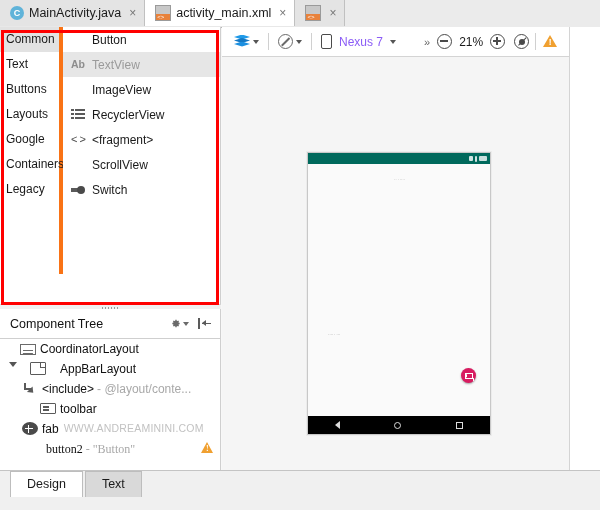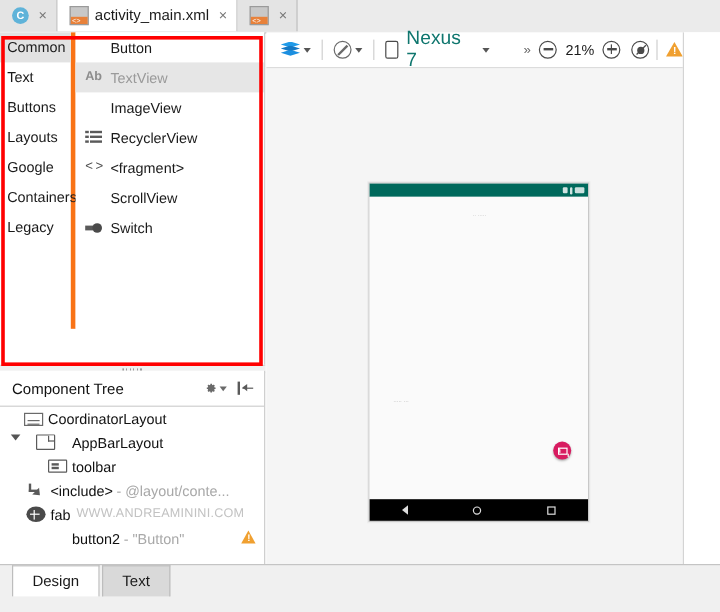--- a/index.html
+++ b/index.html
@@ -135,21 +135,21 @@
     transform:rotate(45deg);}
   .ic-fab{width:13px;height:13px;border-radius:50%;background:#4a4a4a;position:relative;}
   .ic-fab:before{content:"";position:absolute;left:5.6px;top:2.5px;width:1.8px;height:8px;background:#fff;}
   .ic-fab:after{content:"";position:absolute;left:2.5px;top:5.6px;width:8px;height:1.8px;background:#fff;}
   .ic-button2{width:14px;height:9px;background:#5a5a5a;border-radius:2px;margin-top:3px;}
 
   
   .designwrap{position:absolute;left:222px;top:27px;right:0;height:444px;background:#fff;}
   .dtoolbar{height:29px;display:flex;align-items:center;border-bottom:1px solid #d4d4d4;
     background:#fff;padding-left:6px;gap:0;}
-  .tbitem{display:flex;align-items:center;height:29px;padding:0 6px;gap:3px;font-size:16px;color:#0f766e;}
+  .tbitem{display:flex;align-items:center;height:29px;padding:0 6px;gap:3px;font-size:12px;color:#8b5cf6;}
   .tbsep{width:1px;height:17px;background:#d0d0d0;margin:0 3px;}
   .layers{width:16px;height:14px;position:relative;}
   .layers i{position:absolute;left:0;width:16px;height:5px;background:#1b8fe0;
     transform:skewX(0deg);clip-path:polygon(50% 0,100% 50%,50% 100%,0 50%);}
   .layers i:nth-child(1){top:0;background:#1f9ae8;}
   .layers i:nth-child(2){top:3.5px;background:#1478c4;}
   .layers i:nth-child(3){top:7px;background:#1b8fe0;}
   .shapeic{width:15px;height:15px;border:1.6px solid #6a6a6a;border-radius:50%;position:relative;box-sizing:border-box;}
   .shapeic:after{content:"";position:absolute;left:1px;top:5.5px;width:11px;height:1.6px;background:#6a6a6a;
     transform:rotate(-45deg);}
@@ -212,20 +212,21 @@
     border:3px solid #ff0000;box-sizing:border-box;pointer-events:none;}
 </style>
 </head>
 <body>
 
 <div class="app">
 
   <div class="tabbar">
     <div class="etab">
       <span class="ticon ic-java">C</span>
+      <span>MainActivity.java</span>
       <span class="close">×</span>
     </div>
     <div class="etab active">
       <span class="ticon ic-xml"></span>
       <span>activity_main.xml</span>
       <span class="close">×</span>
     </div>
     <div class="etab">
       <span class="ticon ic-xml"></span>
       <span class="close">×</span>
@@ -313,40 +314,40 @@
         </div>
 
         <div class="trow" style="padding-left:6px;gap:10px;">
           <span class="twist">
               <i class="chev"></i>
             </span>
           <span class="tic ic-appbar"></span>
           <span class="tlbl">AppBarLayout</span>
         </div>
 
-        <div class="trow" style="padding-left:40px;">
-          <span class="tic ic-toolbar"></span>
-          <span class="tlbl">toolbar</span>
-        </div>
-
         <div class="trow" style="padding-left:22px;">
           <span class="tic ic-include">
               <i class="incarrow"></i>
             </span>
           <span class="tlbl">&lt;include&gt;</span>
           <span class="tsub">- @layout/conte...</span>
         </div>
 
+        <div class="trow" style="padding-left:40px;">
+          <span class="tic ic-toolbar"></span>
+          <span class="tlbl">toolbar</span>
+        </div>
+
         <div class="trow" style="padding-left:22px;">
           <span class="tic ic-fab"></span>
           <span class="tlbl">fab</span>
           <span class="twm">WWW.ANDREAMININI.COM</span>
         </div>
 
-        <div class="trow" style="padding-left:40px;">
+        <div class="trow" style="padding-left:26px;font-family:Liberation Serif, serif;">
           <span class="tic"><i class="ic-button2"></i></span>
           <span class="tlbl">button2</span>
           <span class="tsub">- "Button"</span>
           <span class="warn"></span>
         </div>
 
       </div>
     </div>
   </div>
 

